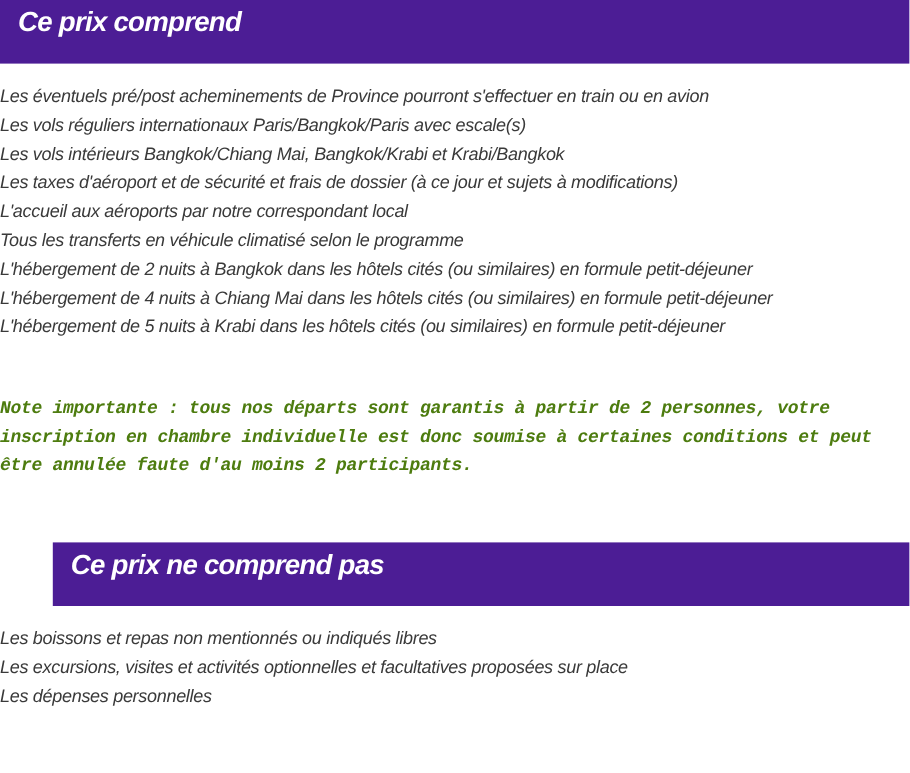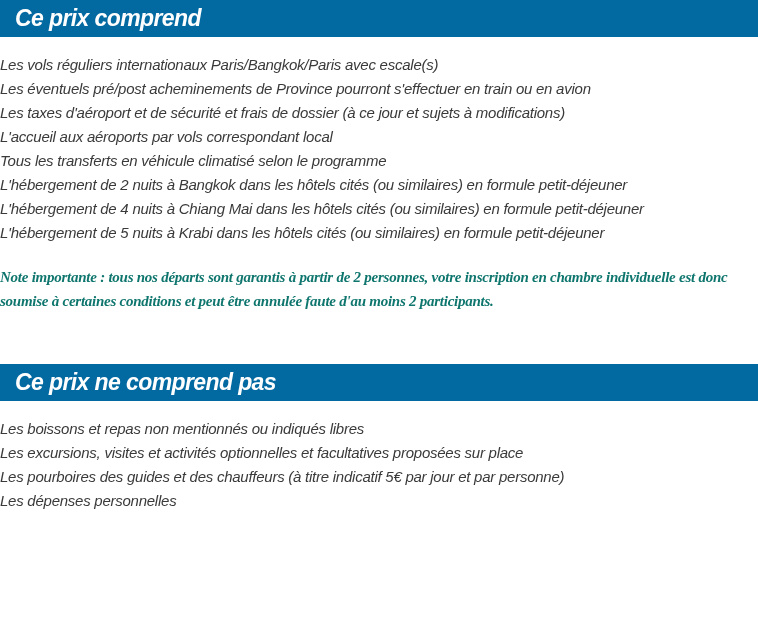--- a/index.html
+++ b/index.html
@@ -8,24 +8,24 @@
       background: #ffffff;
     }
     body {
       width: 758px;
       height: 644px;
       overflow: hidden;
       font-family: "DejaVu Sans", "Liberation Sans", sans-serif;
       color: #333333;
     }
     .section-header {
-      background: #0369a1;
+      background: #4c1d95;
       height: 37px;
       margin: 0;
-      padding: 0 0 0 15px;
+      padding: 0 0 16px 15px;
       display: flex;
       align-items: center;
     }
     .section-header h2 {
       margin: 0;
       color: #ffffff;
       font-size: 23px;
       font-style: italic;
       font-weight: bold;
       letter-spacing: -0.6px;
@@ -42,55 +42,55 @@
       font-size: 15px;
       line-height: 24px;
       height: 24px;
       color: #3a3a3a;
       white-space: nowrap;
       letter-spacing: -0.25px;
     }
     #included-header { margin-top: 0; }
     #included-list { margin-top: 16px; }
     #note {
-      margin-top: 20px;
-      font-family: Liberation Serif, serif;
+      margin-top: 44px;
+      font-family: Liberation Mono, monospace;
       font-style: italic;
       font-weight: bold;
       font-size: 15px;
       line-height: 24px;
-      color: #0f766e;
+      color: #4d7c0f;
       letter-spacing: -0.25px;
       width: 740px;
     }
-    #excluded-header { margin-top: 51px; }
+    #excluded-header { margin-top: 51px; margin-left: 44px; }
     #excluded-list { margin-top: 16px; }
   </style>
 </head>
 <body>
 
 <div class="section-header" id="included-header">
   <h2>Ce prix comprend</h2>
 </div>
 
 <ul class="item-list" id="included-list">
+  <li>Les éventuels pré/post acheminements de Province pourront s'effectuer en train ou en avion</li>
   <li>Les vols réguliers internationaux Paris/Bangkok/Paris avec escale(s)</li>
-  <li>Les éventuels pré/post acheminements de Province pourront s'effectuer en train ou en avion</li>
+  <li>Les vols intérieurs Bangkok/Chiang Mai, Bangkok/Krabi et Krabi/Bangkok</li>
   <li>Les taxes d'aéroport et de sécurité et frais de dossier (à ce jour et sujets à modifications)</li>
-  <li>L'accueil aux aéroports par vols correspondant local</li>
+  <li>L'accueil aux aéroports par notre correspondant local</li>
   <li>Tous les transferts en véhicule climatisé selon le programme</li>
   <li>L'hébergement de 2 nuits à Bangkok dans les hôtels cités (ou similaires) en formule petit-déjeuner</li>
   <li>L'hébergement de 4 nuits à Chiang Mai dans les hôtels cités (ou similaires) en formule petit-déjeuner</li>
   <li>L'hébergement de 5 nuits à Krabi dans les hôtels cités (ou similaires) en formule petit-déjeuner</li>
 </ul>
 
 <p id="note">Note importante : tous nos départs sont garantis à partir de 2 personnes, votre inscription en chambre individuelle est donc soumise à certaines conditions et peut être annulée faute d'au moins 2 participants.</p>
 
 <div class="section-header" id="excluded-header">
   <h2>Ce prix ne comprend pas</h2>
 </div>
 
 <ul class="item-list" id="excluded-list">
   <li>Les boissons et repas non mentionnés ou indiqués libres</li>
   <li>Les excursions, visites et activités optionnelles et facultatives proposées sur place</li>
-  <li>Les pourboires des guides et des chauffeurs (à titre indicatif 5€ par jour et par personne)</li>
   <li>Les dépenses personnelles</li>
 </ul>
 
 </body></html>

